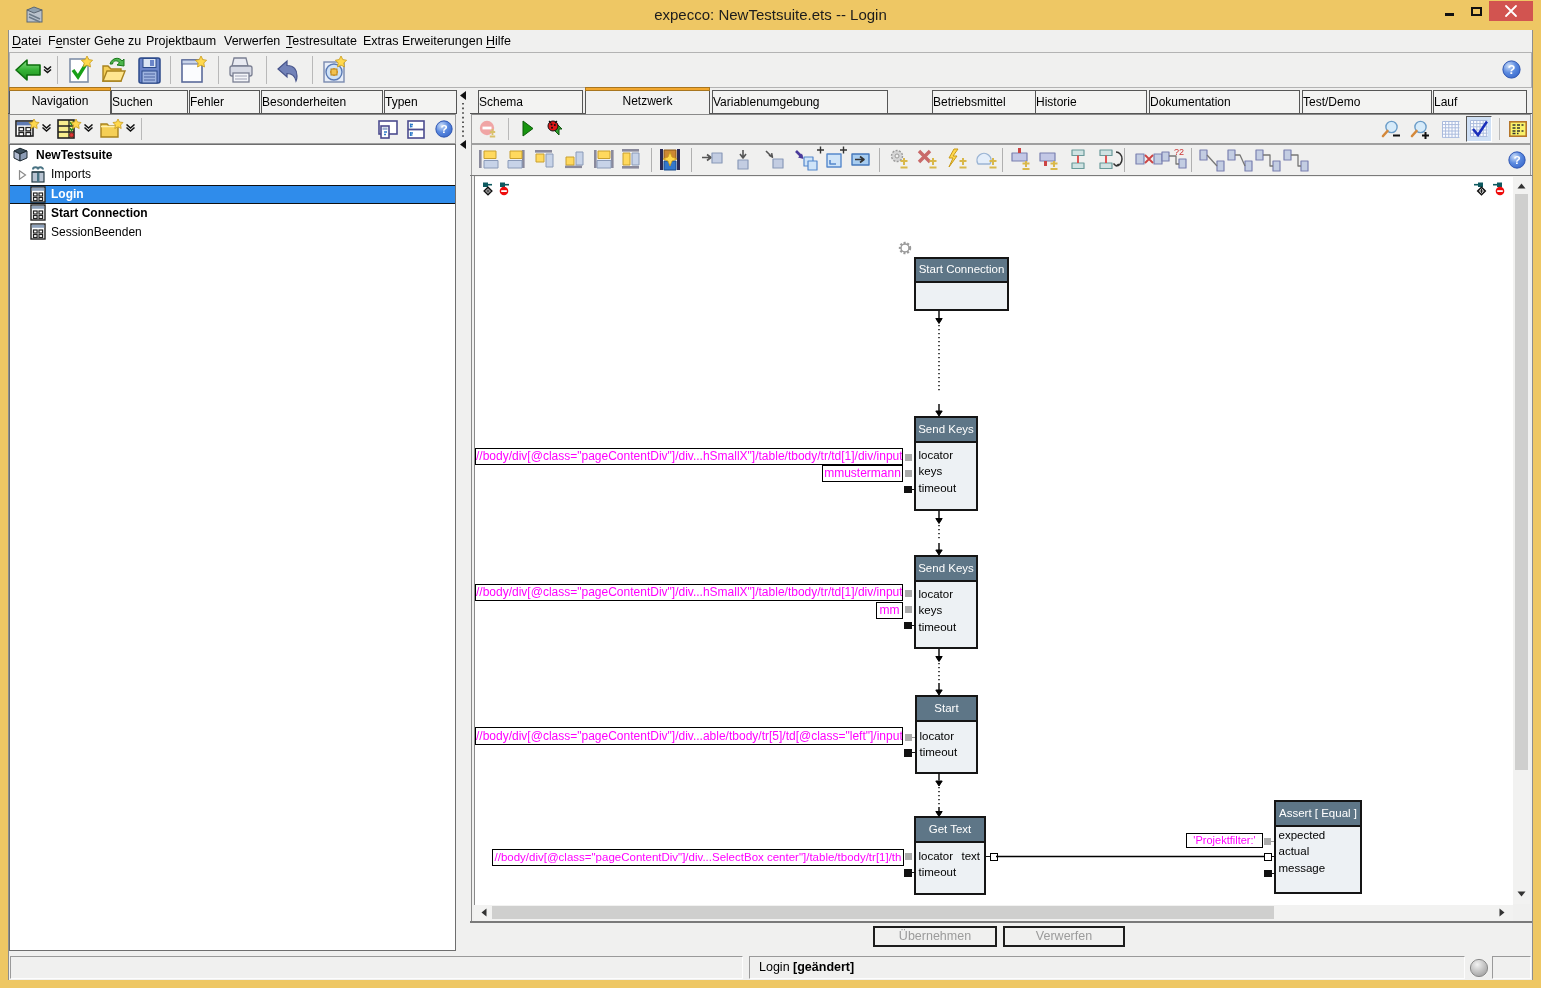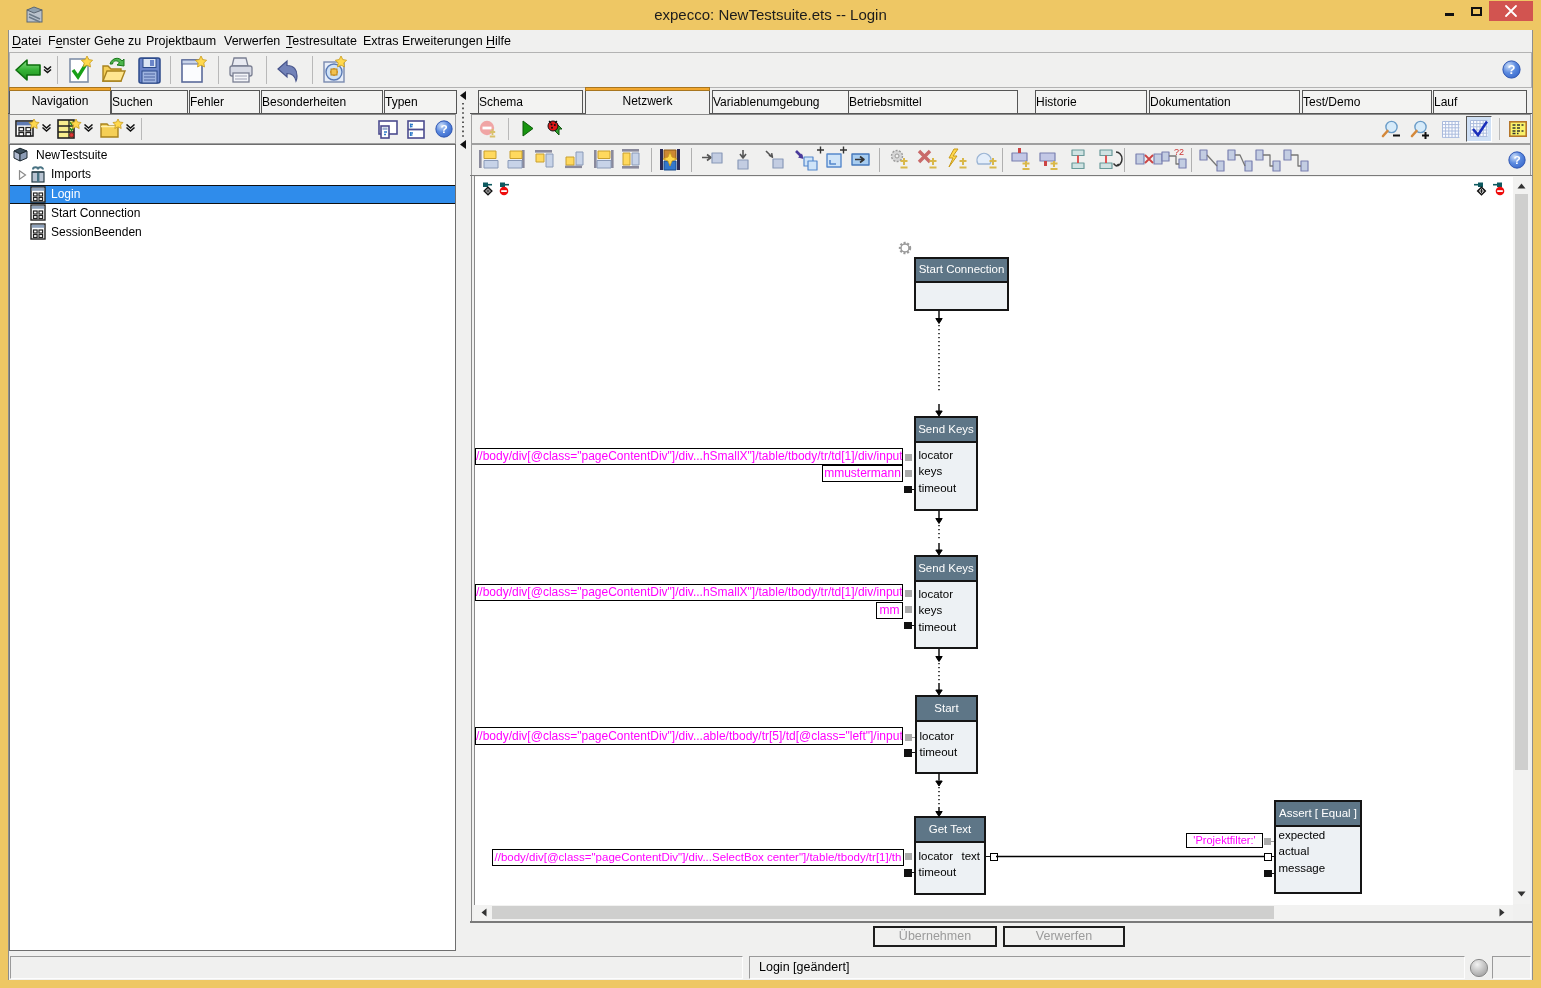--- a/index.html
+++ b/index.html
@@ -12,21 +12,21 @@
 .node{position:absolute;border:2px solid #151515;background:#edf1f4;z-index:5}
 .nhead{background:#5e7687;color:#fff;font-size:11.5px;text-align:center;overflow:hidden;white-space:nowrap}
 .nrow{font-size:11.5px;color:#000;padding-left:2.5px;line-height:16.3px;white-space:nowrap}
 .lbl{position:absolute;border:1px solid #000;background:#fff;color:#ff00ff;font-size:12px;text-align:center;white-space:nowrap;overflow:hidden;z-index:6}
 .pin{position:absolute;z-index:7}
 .icon{position:absolute;z-index:8}
 .sepv{position:absolute;width:1px;background:#b9b9b9}
 .mi{position:absolute;height:22px;line-height:22px;font-size:12.5px;white-space:nowrap}
 .u{text-decoration:underline;text-underline-offset:2px}
 .trow{position:absolute;height:19px;font-size:12px;line-height:19px;white-space:nowrap}
-.b{font-weight:normal}
+.b{font-weight:bold}
 .btn{position:absolute;height:21px;border:2px solid #1c1c1c;background:#f0f0ef;color:#9b9b9b;font-size:12.5px;text-align:center;line-height:16px}
 .sunk{position:absolute;background:#f0f0ef;border-top:1px solid #9a9a9a;border-left:1px solid #9a9a9a;border-bottom:1px solid #fdfdfd;border-right:1px solid #fdfdfd}
 </style></head>
 <body>
 <div id="app">
 
   <div class="abs" style="left:8px;top:30px;width:1525px;height:950px;background:#f0f0ef;border-left:1px solid #8e8e8e;border-right:1px solid #8e8e8e"></div>
 
   <svg class="abs" style="left:26px;top:6px" width="19" height="19" viewBox="0 0 19 19">
     <rect x="1" y="4" width="15" height="12" fill="#b9c2cc" stroke="#5a6673" stroke-width="1"></rect>
@@ -245,21 +245,21 @@
   <svg class="icon" style="left:458px;top:89px" width="10" height="62" viewBox="0 0 10 62">
     <path d="M8,2 L2,6.5 L8,11 Z" fill="#111"></path>
     <path d="M5,14 v36" stroke="#333" stroke-width="1.6" stroke-dasharray="1.6 3"></path>
     <path d="M8,51 L2,55.5 L8,60 Z" fill="#111"></path>
   </svg>
 
   <div class="tabline" style="left:470px;width:1062px"></div>
   <div class="tabI" style="left:478px;width:105px">Schema</div>
   <div class="tabA" style="left:585px;width:125px"><div class="org"></div>Netzwerk</div>
   <div class="tabI" style="left:712px;width:176px">Variablenumgebung</div>
-  <div class="tabI" style="left:848px;width:170px">Betriebsmittel</div>
+  <div class="tabI" style="left:932px;width:170px">Betriebsmittel</div>
   <div class="tabI" style="left:1035px;width:112px">Historie</div>
   <div class="tabI" style="left:1149px;width:151px">Dokumentation</div>
   <div class="tabI" style="left:1302px;width:130px">Test/Demo</div>
   <div class="tabI" style="left:1433px;width:94px">Lauf</div>
 
   <div class="abs" style="left:471px;top:114px;width:1060px;height:30px;background:#f0f0ef;border:1px solid #9f9f9f;border-top-color:#8a8a8a"></div>
   <svg class="icon" style="left:479px;top:120px" width="20" height="19" viewBox="0 0 20 19">
     <circle cx="8" cy="8" r="7.2" fill="#f0a5a5"></circle>
     <rect x="3.5" y="6.6" width="9" height="2.8" fill="#fff"></rect>
     <path d="M13.5,9 v6 M10.8,12 h5.4 M10.8,16.5 h5.4" stroke="#d9c06a" stroke-width="1.8"></path>

